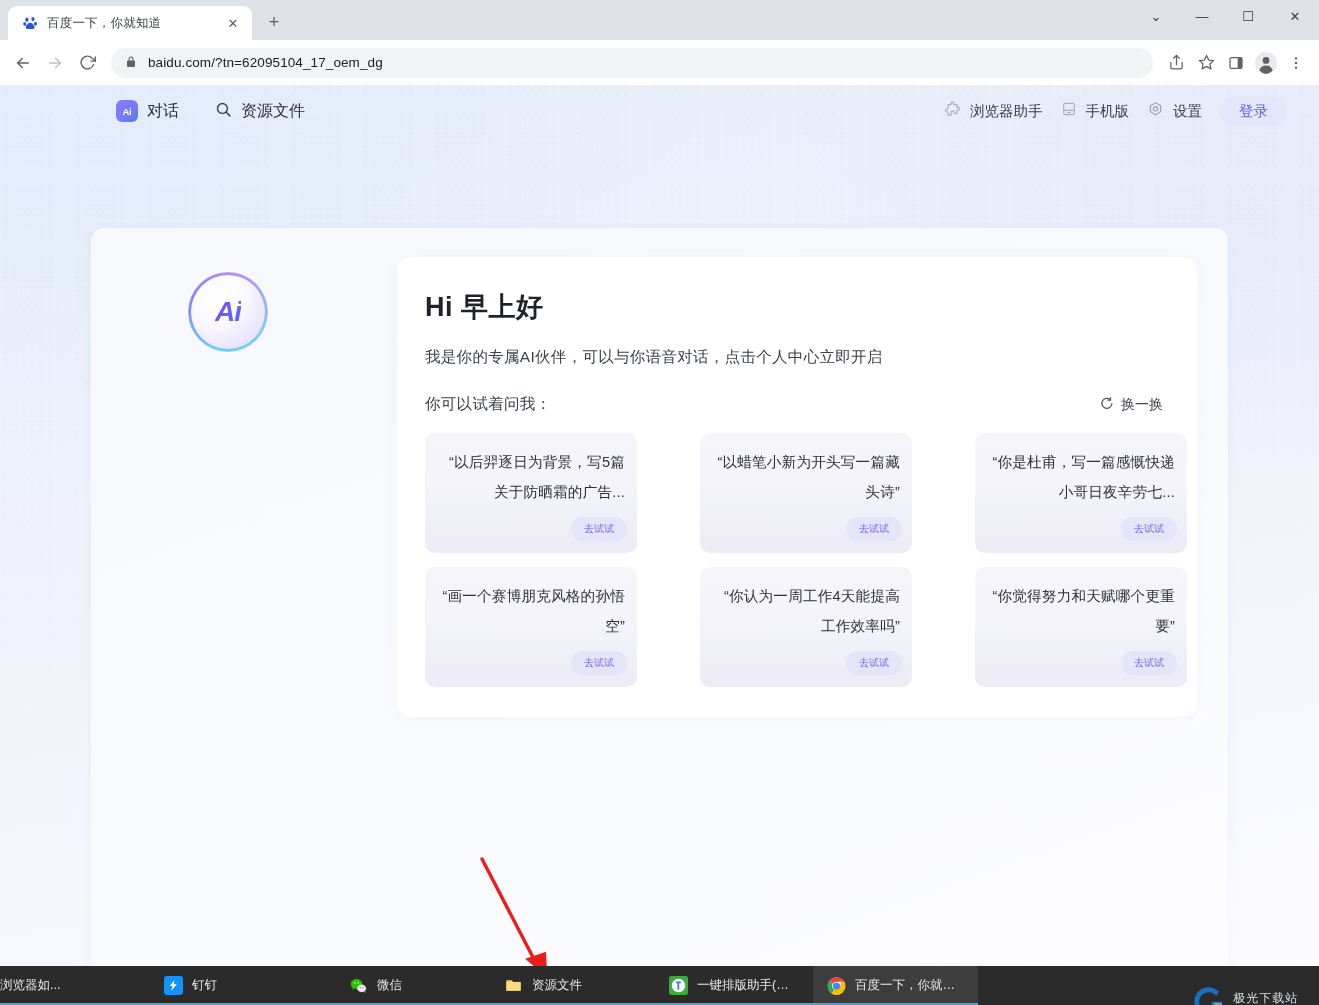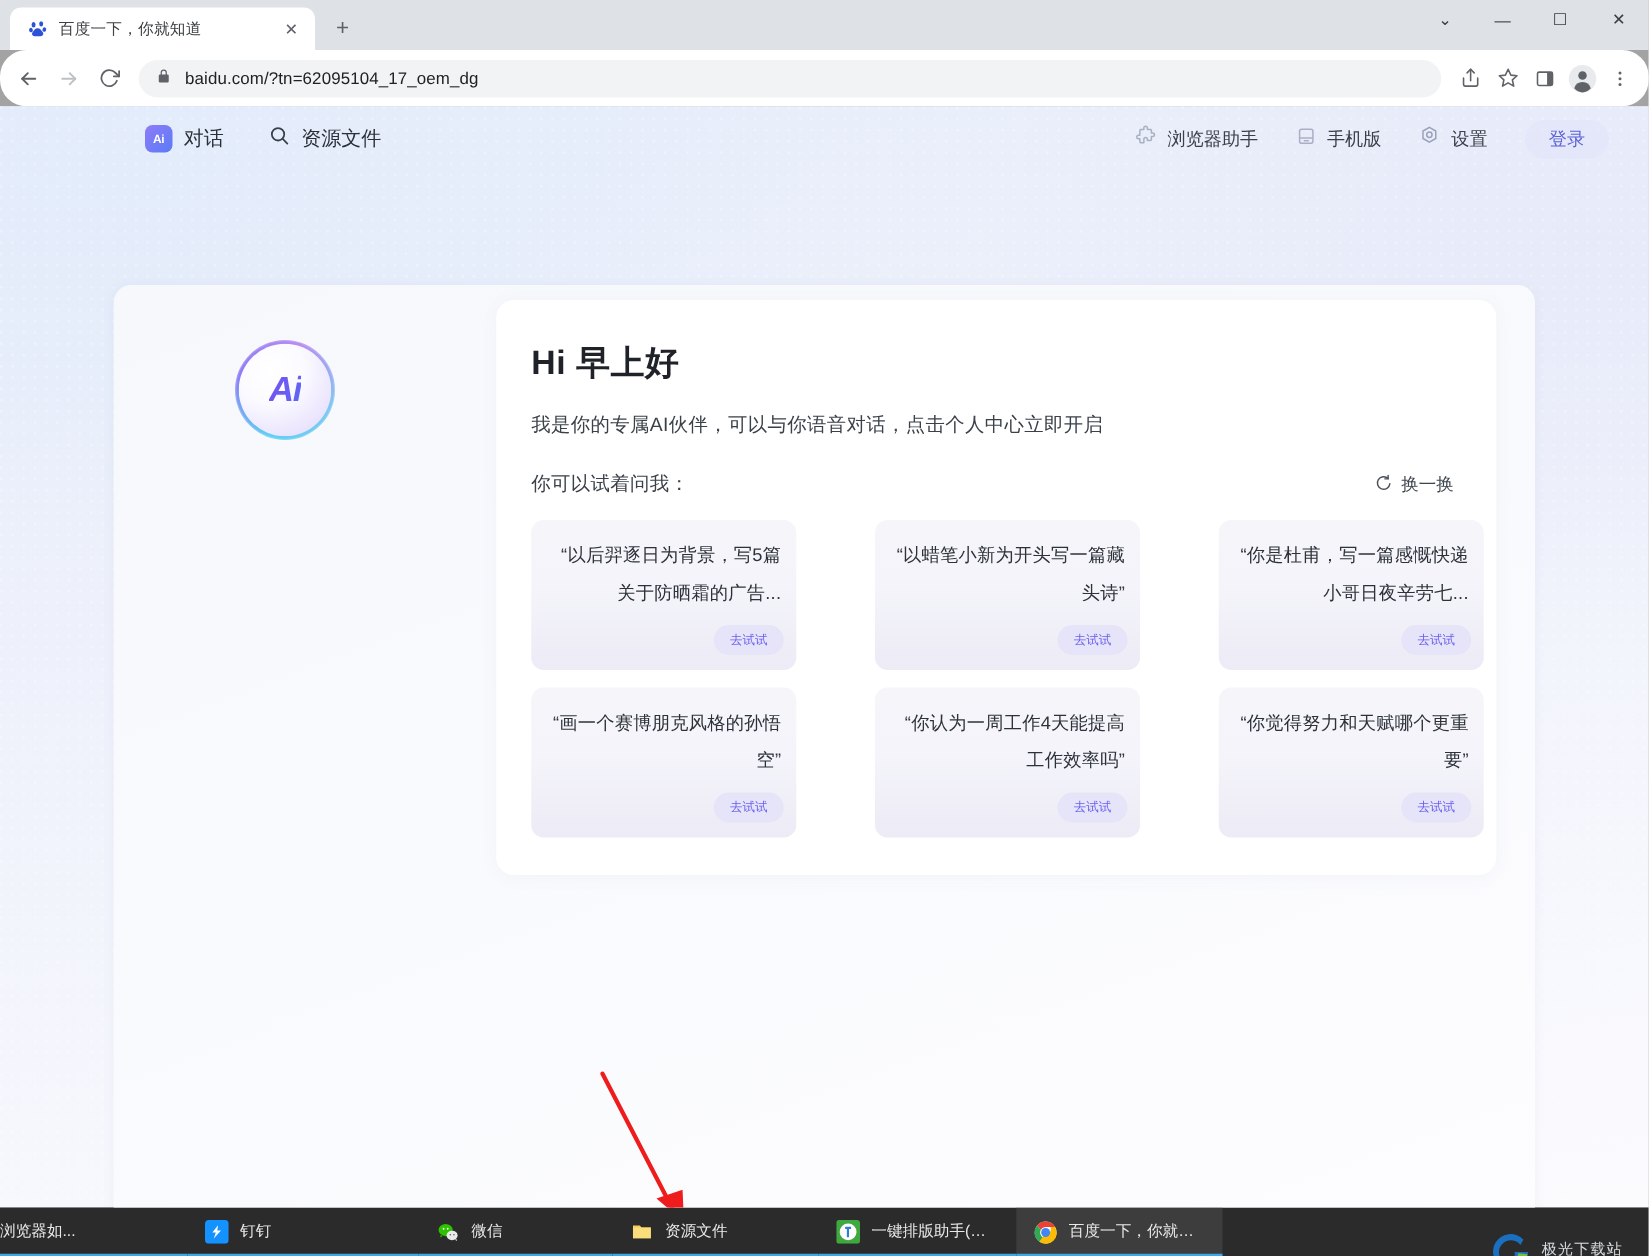--- a/index.html
+++ b/index.html
@@ -4,21 +4,21 @@
 <style>
   * { box-sizing: border-box; margin: 0; padding: 0; }
   html, body {
     width: 1319px; height: 1005px;
     overflow: hidden;
     font-family: "Liberation Sans", "DejaVu Sans", sans-serif;
     background: #ffffff;
   }
 
   
-  .chrome-window { width: 1319px; height: 966px; background: #a3a3a3; position: relative; }
+  .chrome-window { width: 1319px; height: 966px; background: #bef264; position: relative; }
 
   .titlebar { height: 40px; display: flex; align-items: flex-end; background: #dee1e6; position: relative; }
 
   .tabstrip { display: flex; align-items: flex-end; padding-left: 8px; flex: 1; height: 40px; }
 
   .tab {
     position: relative; display: flex; align-items: center; gap: 9px;
     height: 34px; width: 244px; padding: 0 10px 0 14px;
     background: #ffffff; border-radius: 9px 9px 0 0;
     font-size: 12.5px; color: #3c4043;
@@ -42,21 +42,21 @@
   .wincontrols { display: flex; align-items: flex-start; height: 40px; }
   .wc {
     width: 46px; height: 32px; display: flex; align-items: center; justify-content: center;
     color: #3c4043; font-size: 13px;
   }
   .wc.close { width: 48px; }
 
   
   .toolbar {
     height: 45px; background: #ffffff; display: flex; align-items: center;
-    padding: 0 8px; gap: 2px; border-radius: 21px;
+    padding: 0 8px; gap: 2px;
   }
   .tb-btn {
     width: 30px; height: 30px; border-radius: 50%;
     display: flex; align-items: center; justify-content: center;
     color: #5f6368; flex: none;
   }
   .tb-btn.back { color: #5f6368; }
   .tb-btn.fwd { color: #bdc1c6; }
 
   .omnibox {
@@ -92,21 +92,21 @@
   .hdr-left { display: flex; align-items: center; gap: 36px; }
   .hdr-item { display: flex; align-items: center; gap: 9px; font-size: 15.5px; color: #31373f; }
   .hdr-item .lbl { font-size: 16px; color: #2b3038; }
   .ai-badge {
     width: 22px; height: 22px; border-radius: 6px;
     background: linear-gradient(135deg,#8e7bf7,#5b7cf6);
     color: #fff; font-size: 9.5px; font-weight: 700;
     display: flex; align-items: center; justify-content: center;
     letter-spacing: -.2px;
   }
-  .hdr-right { margin-left: auto; display: flex; align-items: center; gap: 30px; justify-content: flex-end; }
+  .hdr-right { margin-left: auto; display: flex; align-items: center; gap: 18px; justify-content: flex-end; }
   .hdr-right .hdr-item .lbl { font-size: 14.5px; color: #3a4049; }
   .login-btn {
     padding: 6px 19px; border-radius: 16px;
     background: rgba(227,230,250,.75);
     color: #5b62d6; font-size: 14.5px;
   }
 
   
   .panel {
     position: absolute; left: 91px; top: 143px; width: 1137px; height: 808px;
@@ -138,21 +138,21 @@
     z-index:-1;
   }
   .avatar .ai-text {
     font-size: 28px; font-weight: 800; font-style: italic;
     background: linear-gradient(120deg,#7b4ef0,#5a6cf5);
     -webkit-background-clip: text; background-clip: text; color: transparent;
     letter-spacing: -1px;
   }
 
   .card {
-    position: absolute; left: 306px; top: 12px; width: 800px; height: 460px;
+    position: absolute; left: 306px; top: 29px; width: 800px; height: 460px;
     background: #ffffff; border-radius: 14px;
     box-shadow: 0 2px 14px rgba(90,110,160,.05);
     padding: 32px 34px 0 28px;
   }
   .greet { font-size: 27px; font-weight: 700; color: #1f2329; letter-spacing: .5px; }
   .subtitle { margin-top: 22px; font-size: 15.5px; color: #3b4149; letter-spacing: .3px; }
   .try-row { margin-top: 26px; display: flex; align-items: center; }
   .try-label { font-size: 15.5px; color: #3b4149; letter-spacing: .3px; }
   .refresh {
     margin-left: auto; display: flex; gap: 7px;

